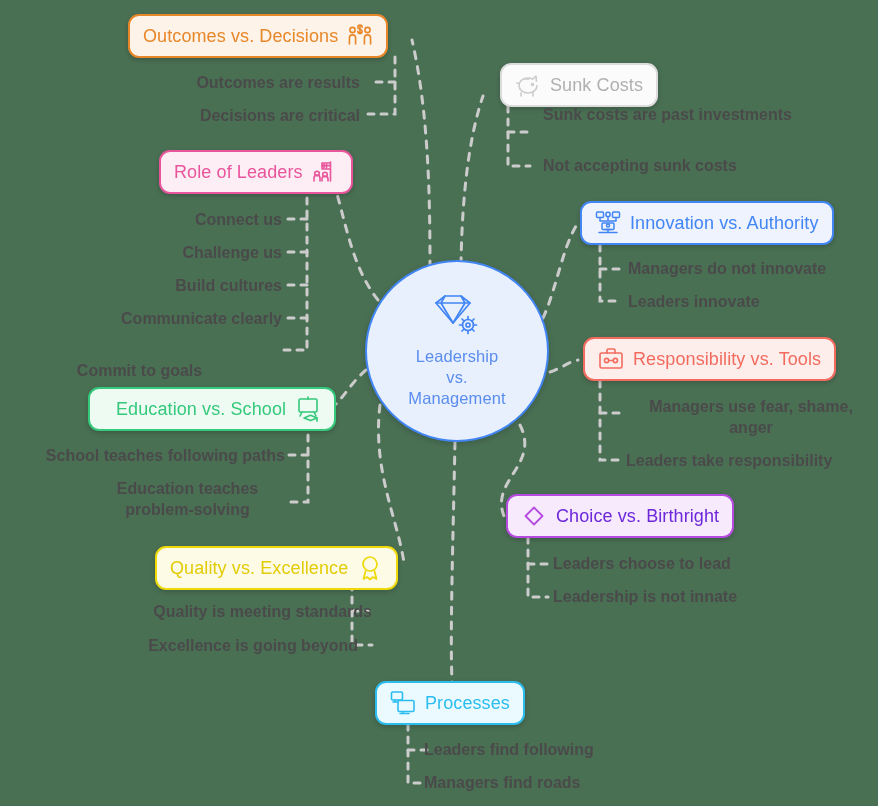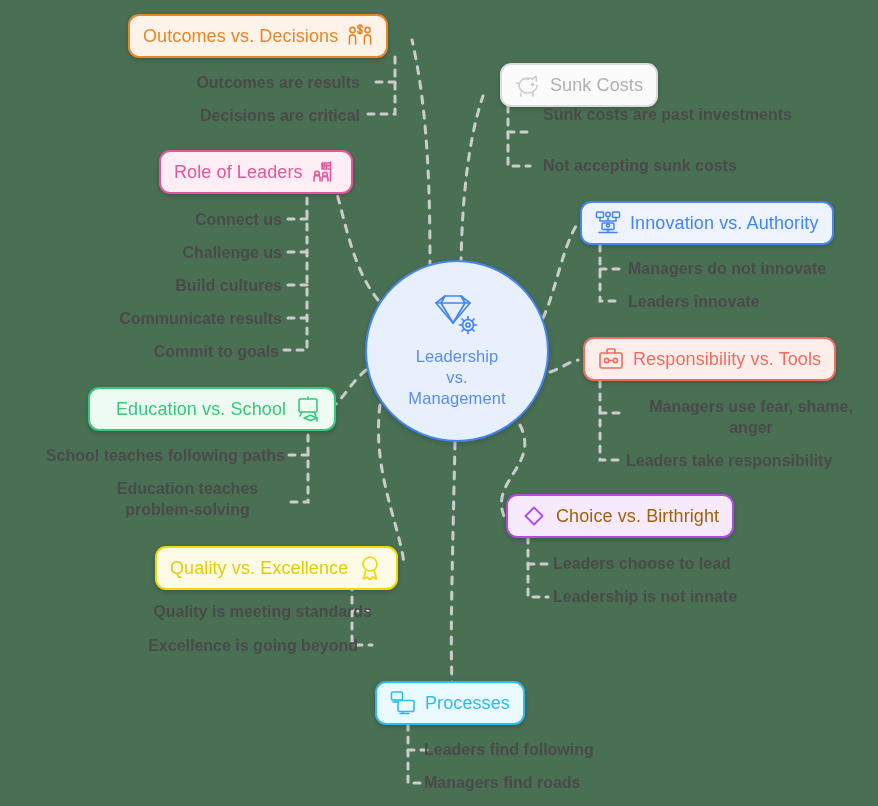--- a/index.html
+++ b/index.html
@@ -158,22 +158,22 @@
         <circle cx="5" cy="14.5" r="2.3"></circle>
           <path d="M2,22 L2,19 a3,3 0 0 1 6,0 L8,22"></path>
         <circle cx="13" cy="15.5" r="2.3"></circle>
           <path d="M10,22 L10,20 a3,3 0 0 1 6,0 L16,22"></path>
       </g>
     </svg>
   </div>
   <div class="leaf ra" style="left:0px;top:209px;width:282px;">Connect us</div>
   <div class="leaf ra" style="left:0px;top:242px;width:282px;">Challenge us</div>
   <div class="leaf ra" style="left:0px;top:275px;width:282px;">Build cultures</div>
-  <div class="leaf ra" style="left:0px;top:308px;width:282px;">Communicate results</div>
-  <div class="leaf ra" style="left:0px;top:341px;width:279px;">Commit to goals</div>
+  <div class="leaf ra" style="left:0px;top:308px;width:282px;">Communicate clearly</div>
+  <div class="leaf ra" style="left:0px;top:360px;width:279px;text-align:center;">Commit to goals</div>
 
   <div class="node" style="left:88px;top:387px;border-color:#34c97b;background:#eefbf3;padding-left:26px;">
     <span class="node-label" style="color:#34c97b;">Education vs. School</span>
     <svg class="node-icon" viewBox="0 0 26 26">
       <g fill="none" stroke="#34c97b" stroke-width="1.6" stroke-linecap="round" stroke-linejoin="round">
         <rect x="4" y="3" width="18" height="13" rx="1.2"></rect>
         <path d="M13,3 L13,1 M7,16 L5,20 M19,16 L21,20"></path>
         <path d="M9,22 L15.5,19.2 L22,22 L15.5,24.6 Z"></path>
         <path d="M22,22 L22,25.2"></path>
       </g>
@@ -235,21 +235,21 @@
         <circle cx="8.6" cy="14.5" r="2.1"></circle>
           <circle cx="17.4" cy="14.5" r="2.1"></circle>
         <path d="M10.7,14.5 L15.3,14.5"></path>
       </g>
     </svg>
   </div>
   <div class="leaf la wrap" style="left:626px;top:396px;width:250px;text-align:center;">Managers use fear, shame, anger</div>
   <div class="leaf la" style="left:626px;top:450px;width:255px;">Leaders take responsibility</div>
 
   <div class="node icon-left" style="left:506px;top:494px;border-color:#b44ae0;background:#f7eafd;">
-    <span class="node-label" style="color:#a16207;">Choice vs. Birthright</span>
+    <span class="node-label" style="color:#6d28d9;">Choice vs. Birthright</span>
     <svg class="node-icon" viewBox="0 0 26 26">
       <g fill="none" stroke="#b44ae0" stroke-width="1.8" stroke-linejoin="round">
         <path d="M13,4.5 L21.5,13 L13,21.5 L4.5,13 Z"></path>
       </g>
     </svg>
   </div>
   <div class="leaf la" style="left:553px;top:553px;width:270px;">Leaders choose to lead</div>
   <div class="leaf la" style="left:553px;top:586px;width:270px;">Leadership is not innate</div>
 
   <div class="node icon-left" style="left:375px;top:681px;border-color:#2bbdf0;background:#eafaff;">

